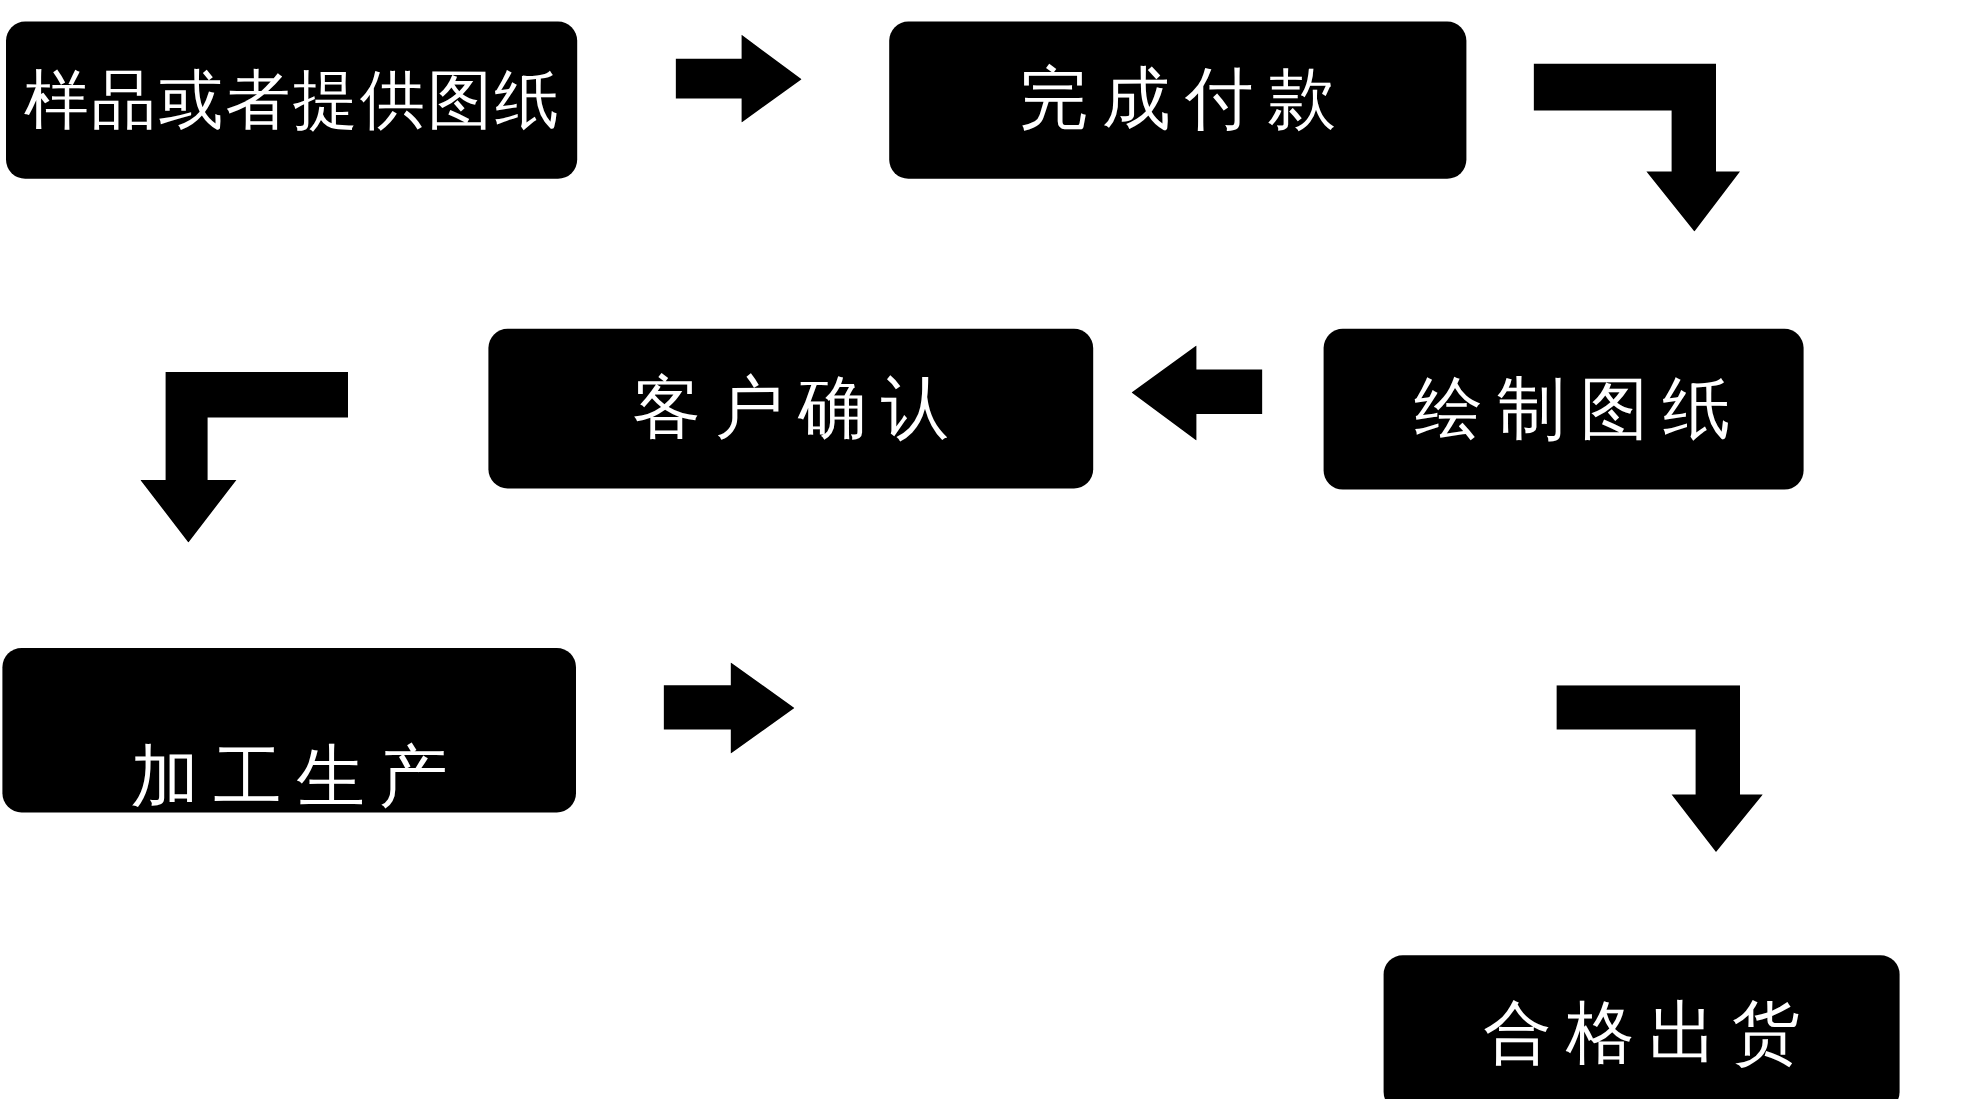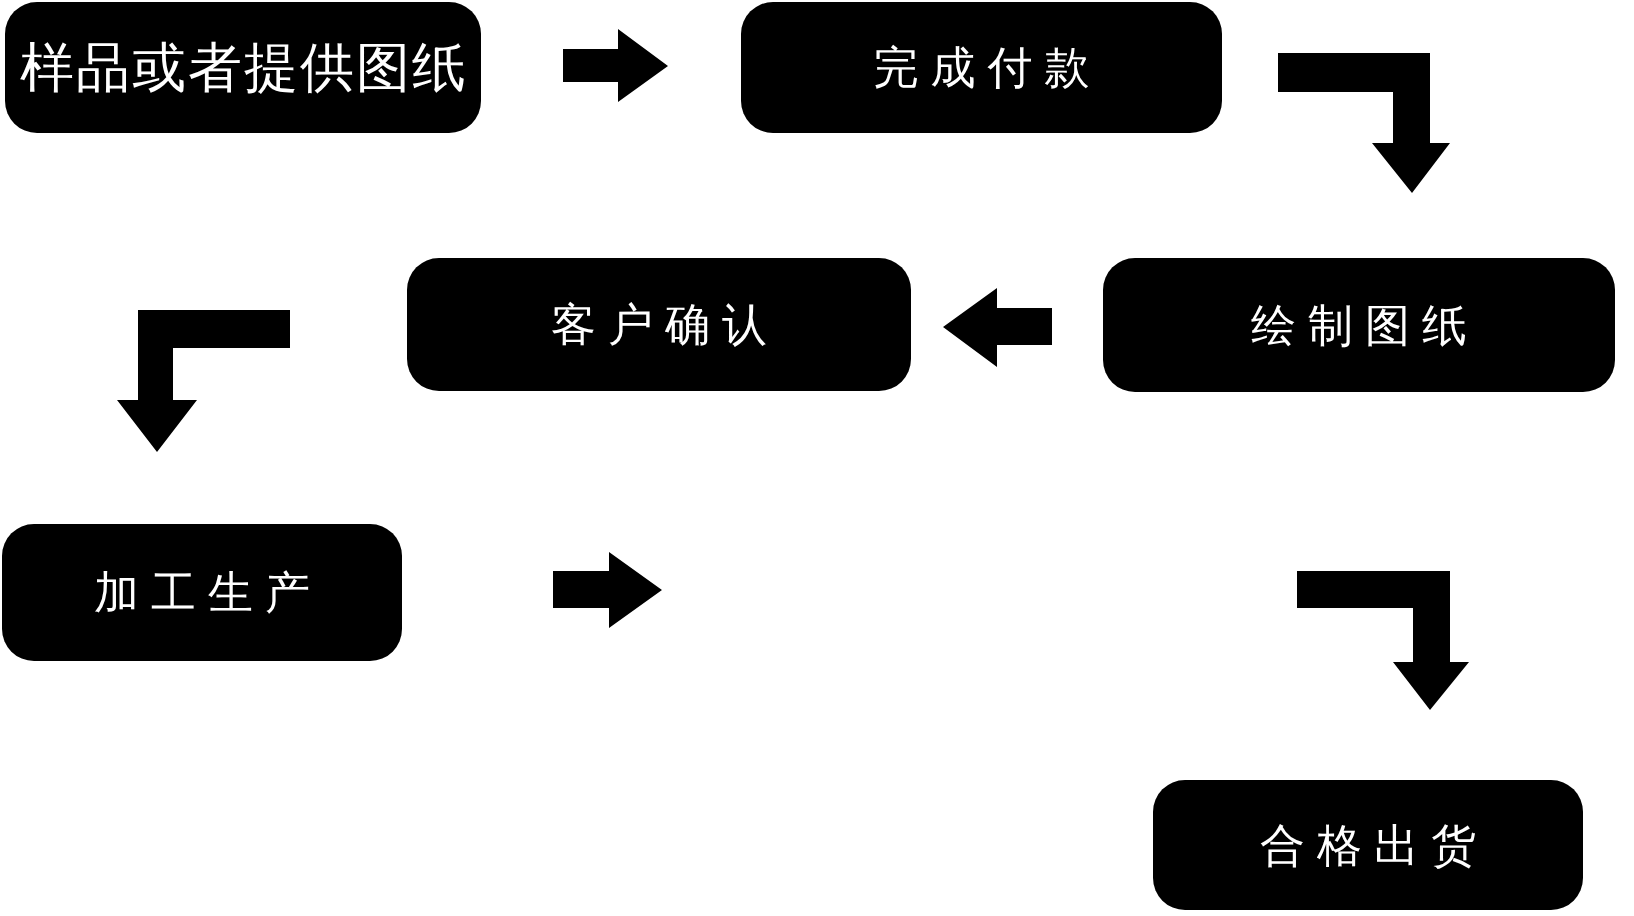--- a/index.html
+++ b/index.html
@@ -13,43 +13,44 @@
     position:relative;
     width:1634px;
     height:916px;
     background:var(--bg);
     overflow:hidden;
     font-family:"DejaVu Sans","Liberation Sans",sans-serif;
   }
   .node{
     position:absolute;
     background:var(--node-fill);
-    border-radius:32px;
+    border-radius:16px;
     display:flex;
     align-items:center;
     justify-content:center;
+    margin-top:16px;
   }
   .node-label{
     color:var(--node-text);
-    font-size:45px;
+    font-size:57px;
     font-weight:400;
     letter-spacing:12px;
     text-indent:12px;
     white-space:nowrap;
     line-height:1;
   }
   
   .node-0{left:5px;   top:2px;   width:476px; height:131px;}
   .node-0 .node-label{font-size:54px; letter-spacing:2px; text-indent:2px;}
   .node-1{left:741px; top:2px;   width:481px; height:131px;}
   
   .node-2{left:407px; top:258px; width:504px; height:133px;}
-  .node-3{left:1103px;top:258px; width:512px; height:134px;}
+  .node-3{left:1103px;top:258px; width:385px; height:134px;padding-left:15px;}
   
-  .node-4{left:2px;   top:524px; width:400px; height:137px;}
+  .node-4{left:2px;   top:524px; width:478px; height:137px;align-items:flex-end;}
   .node-5{left:718px; top:522px; width:480px; height:131px;}
   
   .node-6{left:1153px;top:780px; width:430px; height:130px;}
 
   .arrow{position:absolute;display:block;}
   .arrow polygon{fill:var(--arrow-fill);}
   .arrow-0{left:563px;  top:29px;  width:105px; height:73px;}
   .arrow-1{left:1278px; top:53px;  width:172px; height:140px;}
   .arrow-2{left:943px;  top:288px; width:109px; height:79px;}
   .arrow-3{left:117px;  top:310px; width:173px; height:142px;}

